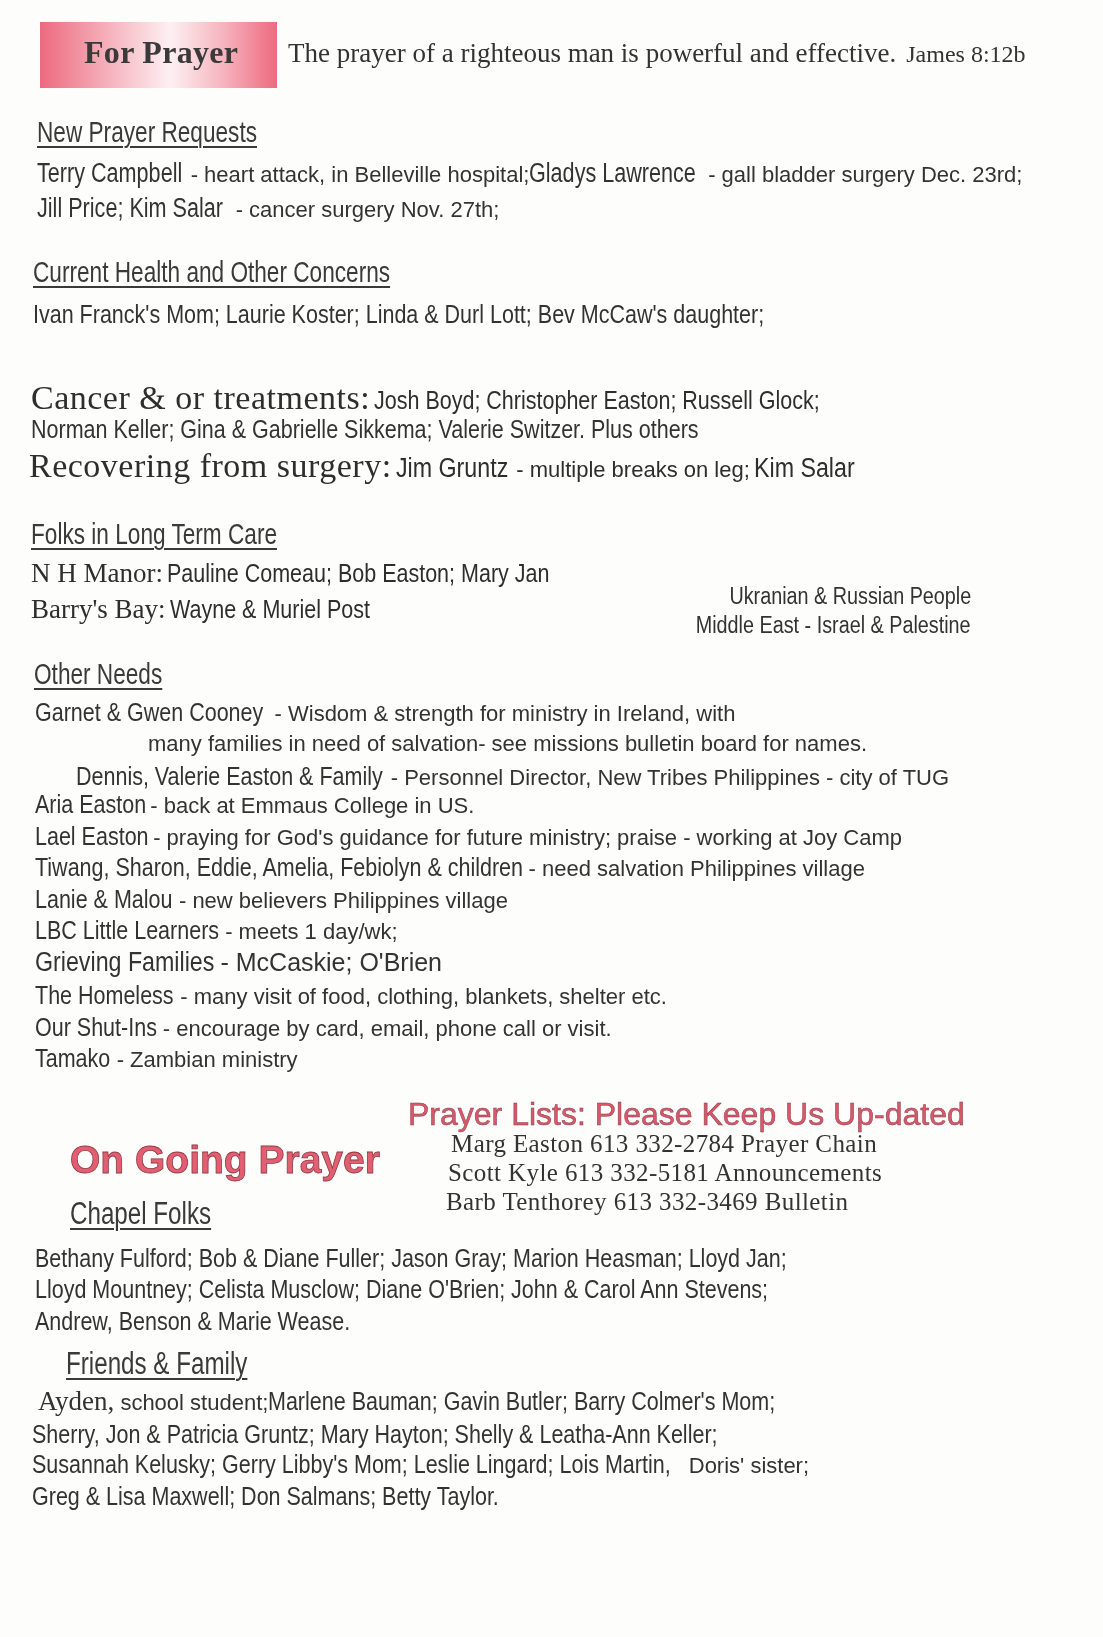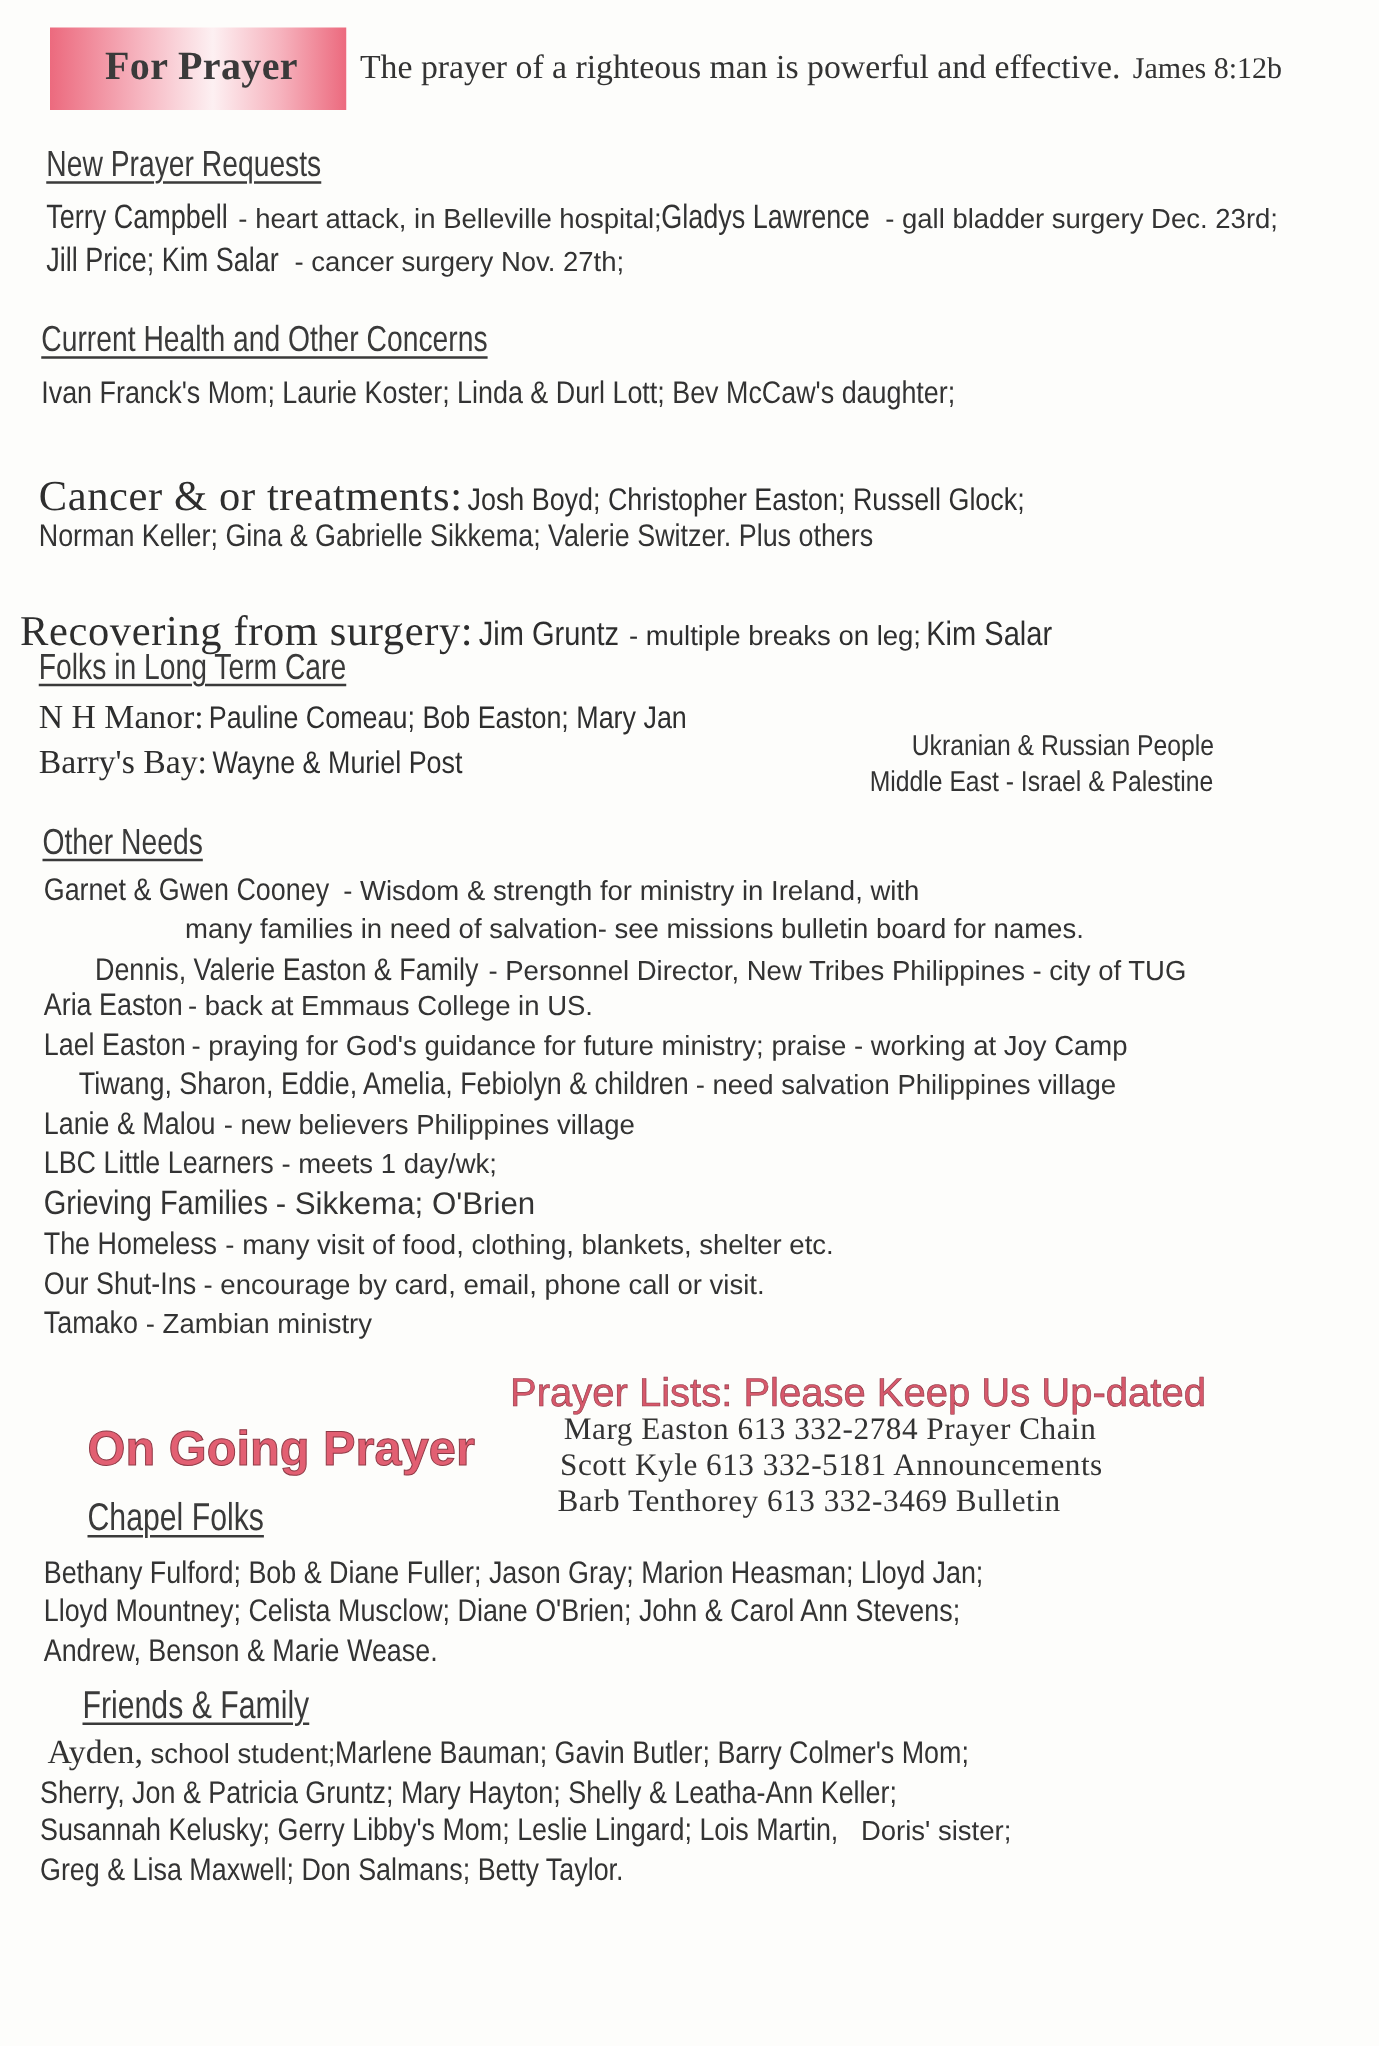--- a/index.html
+++ b/index.html
@@ -123,21 +123,21 @@
 
 <div class="abs heading" style="left:33px; top:256px;">Current Health and Other Concerns</div>
 <div class="abs sans-line" style="left:33px; top:300px;">Ivan Franck's Mom;   Laurie Koster;   Linda &amp; Durl Lott;  Bev McCaw's daughter;</div>
 
 <div class="abs" style="left:31px; top:379px;">
   <span class="serif-lg">Cancer &amp; or treatments:</span>
   <span class="n" style="font-family:'Liberation Sans',sans-serif; font-size:25px; display:inline-block; transform-origin:left center; transform:scaleX(0.86);">Josh Boyd;  Christopher Easton;  Russell Glock;</span>
 </div>
 <div class="abs sans-line" style="left:31px; top:415px;">Norman Keller;   Gina &amp; Gabrielle Sikkema;  Valerie Switzer.   Plus others</div>
 
-<div class="abs" style="left:16px; top:447px;margin-top:40px;">
+<div class="abs" style="left:29px; top:447px;">
   <span class="serif-lg">Recovering from surgery:</span>
   <span style="font-family:'Liberation Sans',sans-serif; font-size:27px; display:inline-block; transform-origin:left center; transform:scaleX(0.86); margin-right:-16px;">Jim Gruntz</span><span class="small"> - multiple breaks on leg;</span>
   <span style="font-family:'Liberation Sans',sans-serif; font-size:27px; display:inline-block; transform-origin:left center; transform:scaleX(0.86);">Kim Salar</span>
 </div>
 
 <div class="abs heading" style="left:31px; top:518px;">Folks in Long Term Care</div>
 <div class="abs" style="left:31px; top:558px;">
   <span class="serif-md" style="font-size:27px;">N H Manor:</span>
   <span style="font-family:'Liberation Sans',sans-serif; font-size:25px; display:inline-block; transform-origin:left center; transform:scaleX(0.86);">Pauline Comeau;  Bob Easton;  Mary Jan</span>
 </div>
@@ -158,31 +158,31 @@
 </div>
 <div class="abs mix" style="left:35px; top:762px;margin-left:41px;">
   <span class="n" style="transform:scaleX(0.86); margin-right:-48px;">Dennis, Valerie Easton &amp; Family</span><span class="small"> - Personnel Director, New Tribes Philippines - city of TUG</span>
 </div>
 <div class="abs mix" style="left:35px; top:790px;">
   <span class="n" style="transform:scaleX(0.86); margin-right:-20px;">Aria Easton</span><span class="small"> - back at Emmaus College in US.</span>
 </div>
 <div class="abs mix" style="left:35px; top:822px;">
   <span class="n" style="transform:scaleX(0.86); margin-right:-20px;">Lael Easton</span><span class="small"> - praying for God's guidance for future ministry; praise - working at Joy Camp</span>
 </div>
-<div class="abs mix" style="left:35px; top:853px;margin-left:28px;">
+<div class="abs mix" style="left:35px; top:853px;">
   <span class="n" style="transform:scaleX(0.86); margin-right:-80px;">Tiwang, Sharon, Eddie, Amelia, Febiolyn &amp; children</span><span class="small"> - need salvation Philippines village</span>
 </div>
 <div class="abs mix" style="left:35px; top:885px;">
   <span class="n" style="transform:scaleX(0.86); margin-right:-22px;">Lanie  &amp; Malou</span><span class="small"> - new believers Philippines village</span>
 </div>
 <div class="abs mix" style="left:35px; top:916px;">
   <span class="n" style="transform:scaleX(0.86); margin-right:-30px;">LBC Little Learners</span><span class="small"> - meets 1 day/wk;</span>
 </div>
 <div class="abs mix" style="left:35px; top:947px;">
-  <span class="n" style="font-size:27px; transform:scaleX(0.86); margin-right:-30px;">Grieving Families</span><span class="small" style="font-size:25px;"> -   Sikkema; O'Brien</span>
+  <span class="n" style="font-size:27px; transform:scaleX(0.86); margin-right:-30px;">Grieving Families</span><span class="small" style="font-size:25px;"> -   McCaskie; O'Brien</span>
 </div>
 <div class="abs mix" style="left:35px; top:981px;">
   <span class="n" style="transform:scaleX(0.86); margin-right:-22px;">The Homeless</span><span class="small"> - many visit of food, clothing, blankets, shelter etc.</span>
 </div>
 <div class="abs mix" style="left:35px; top:1013px;">
   <span class="n" style="transform:scaleX(0.86); margin-right:-20px;">Our Shut-Ins</span><span class="small"> - encourage by card, email, phone call or visit.</span>
 </div>
 <div class="abs mix" style="left:35px; top:1044px;">
   <span class="n" style="transform:scaleX(0.86); margin-right:-12px;">Tamako</span><span class="small"> - Zambian ministry</span>
 </div>

